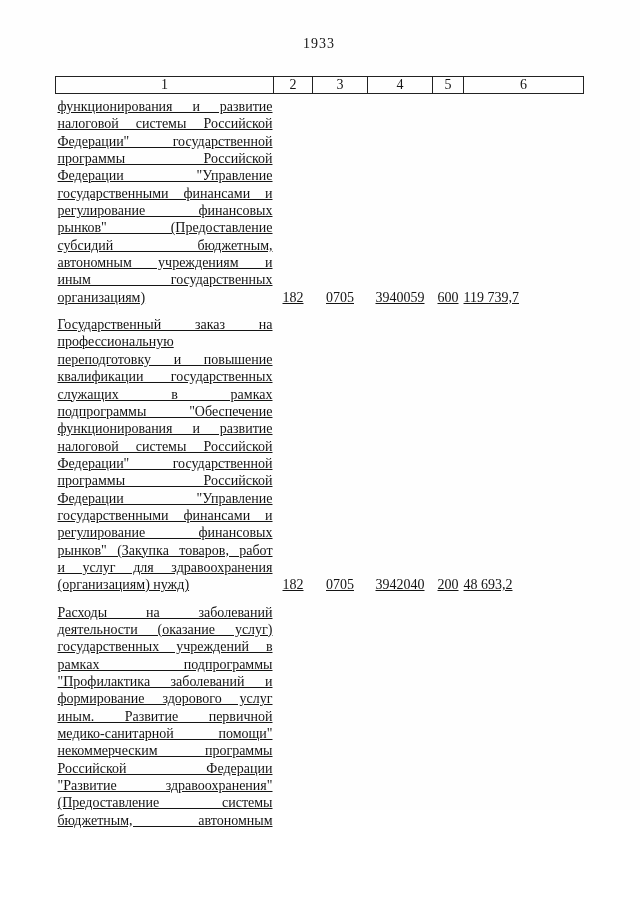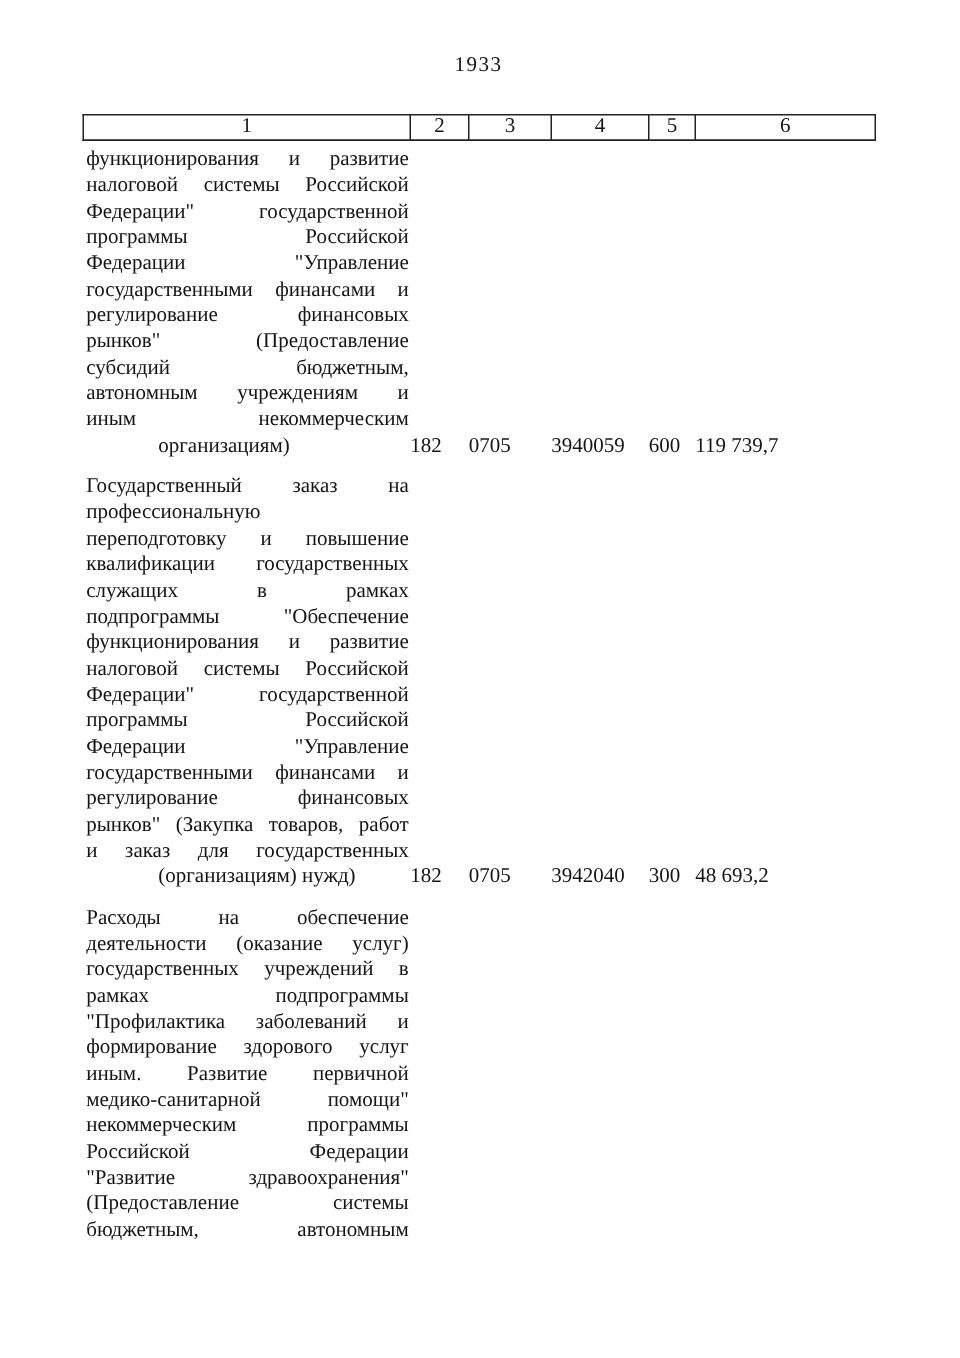--- a/index.html
+++ b/index.html
@@ -44,40 +44,41 @@
     vertical-align: middle;
     height: 16px;
     line-height: 16px;
     padding: 0;
     font-size: 14px;
   }
   tbody td {
     vertical-align: bottom;
     padding: 10px 0 0 0;
     border: none;
+    text-decoration: underline;
   }
   tbody tr:first-child td {
     padding-top: 4px;
   }
   td.name-cell {
     padding-left: 2px;
     padding-right: 1px;
   }
   .jline {
     font-size: 14px;
     line-height: 17.35px;
     text-align: justify;
     text-align-last: justify;
     white-space: normal;
   }
   .jline.jlast {
     text-align-last: left;
-    margin-left: 48px;
   }
   td.val-cell {
+    text-align: center;
     font-size: 14px;
     line-height: 17.35px;
     white-space: nowrap;
   }
   td.val-cell.v6 {
     text-align: left;
     padding-right: 1px;
   }
 </style>
 </head>
@@ -112,21 +113,21 @@
             <div class="jline">функционирования и развитие</div>
             <div class="jline">налоговой системы Российской</div>
             <div class="jline">Федерации" государственной</div>
             <div class="jline">программы Российской</div>
             <div class="jline">Федерации "Управление</div>
             <div class="jline">государственными финансами и</div>
             <div class="jline">регулирование финансовых</div>
             <div class="jline">рынков" (Предоставление</div>
             <div class="jline">субсидий бюджетным,</div>
             <div class="jline">автономным учреждениям и</div>
-            <div class="jline">иным некоммерческим</div>
+            <div class="jline">иным государственных</div>
             <div class="jline jlast">организациям)</div>
           </td>
           <td class="val-cell v2">182</td>
           <td class="val-cell v3">0705</td>
           <td class="val-cell v4">3940059</td>
           <td class="val-cell v5">600</td>
           <td class="val-cell v6">119 739,7</td>
         </tr>
         <tr>
           <td class="name-cell">
@@ -137,32 +138,32 @@
             <div class="jline">служащих в рамках</div>
             <div class="jline">подпрограммы "Обеспечение</div>
             <div class="jline">функционирования и развитие</div>
             <div class="jline">налоговой системы Российской</div>
             <div class="jline">Федерации" государственной</div>
             <div class="jline">программы Российской</div>
             <div class="jline">Федерации "Управление</div>
             <div class="jline">государственными финансами и</div>
             <div class="jline">регулирование финансовых</div>
             <div class="jline">рынков" (Закупка товаров, работ</div>
-            <div class="jline">и заказ для государственных</div>
+            <div class="jline">и услуг для здравоохранения</div>
             <div class="jline jlast">(организациям) нужд)</div>
           </td>
           <td class="val-cell v2">182</td>
           <td class="val-cell v3">0705</td>
           <td class="val-cell v4">3942040</td>
-          <td class="val-cell v5">300</td>
+          <td class="val-cell v5">200</td>
           <td class="val-cell v6">48 693,2</td>
         </tr>
         <tr>
           <td class="name-cell">
-            <div class="jline">Расходы на обеспечение</div>
+            <div class="jline">Расходы на заболеваний</div>
             <div class="jline">деятельности (оказание услуг)</div>
             <div class="jline">государственных учреждений в</div>
             <div class="jline">рамках подпрограммы</div>
             <div class="jline">"Профилактика заболеваний и</div>
             <div class="jline">формирование здорового услуг</div>
             <div class="jline">иным. Развитие первичной</div>
             <div class="jline">медико-санитарной помощи"</div>
             <div class="jline">некоммерческим программы</div>
             <div class="jline">Российской Федерации</div>
             <div class="jline">"Развитие здравоохранения"</div>

